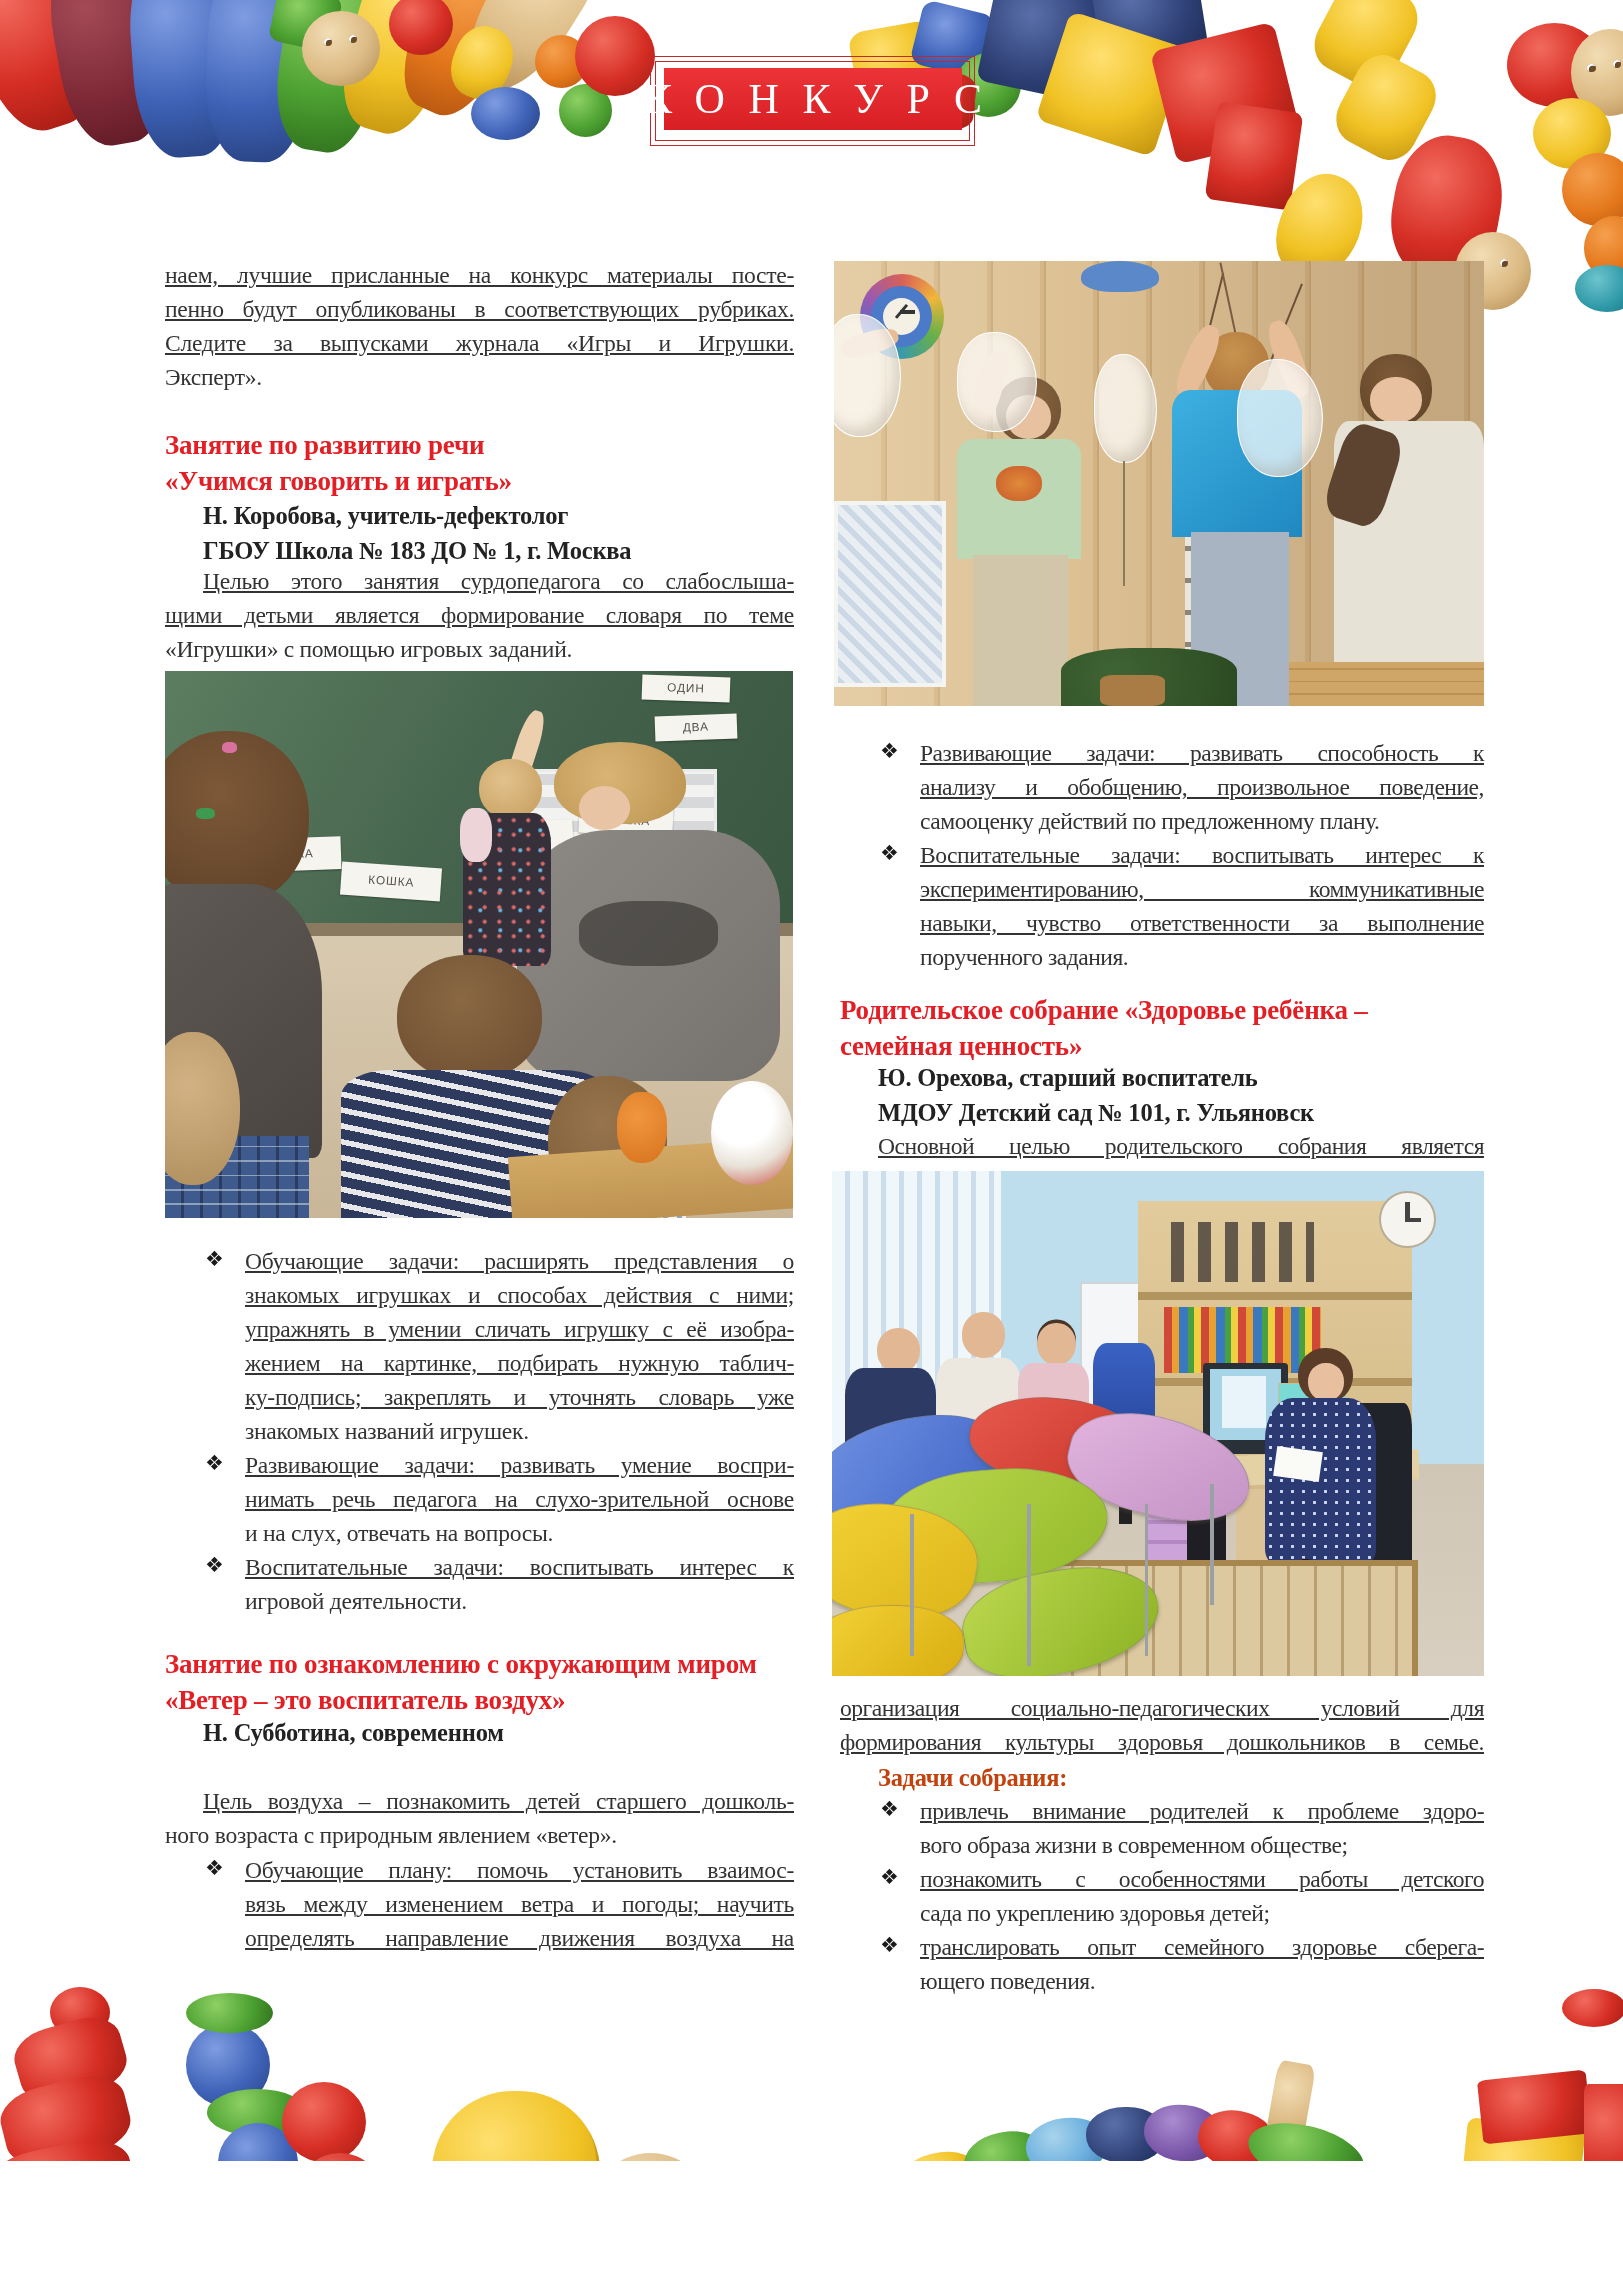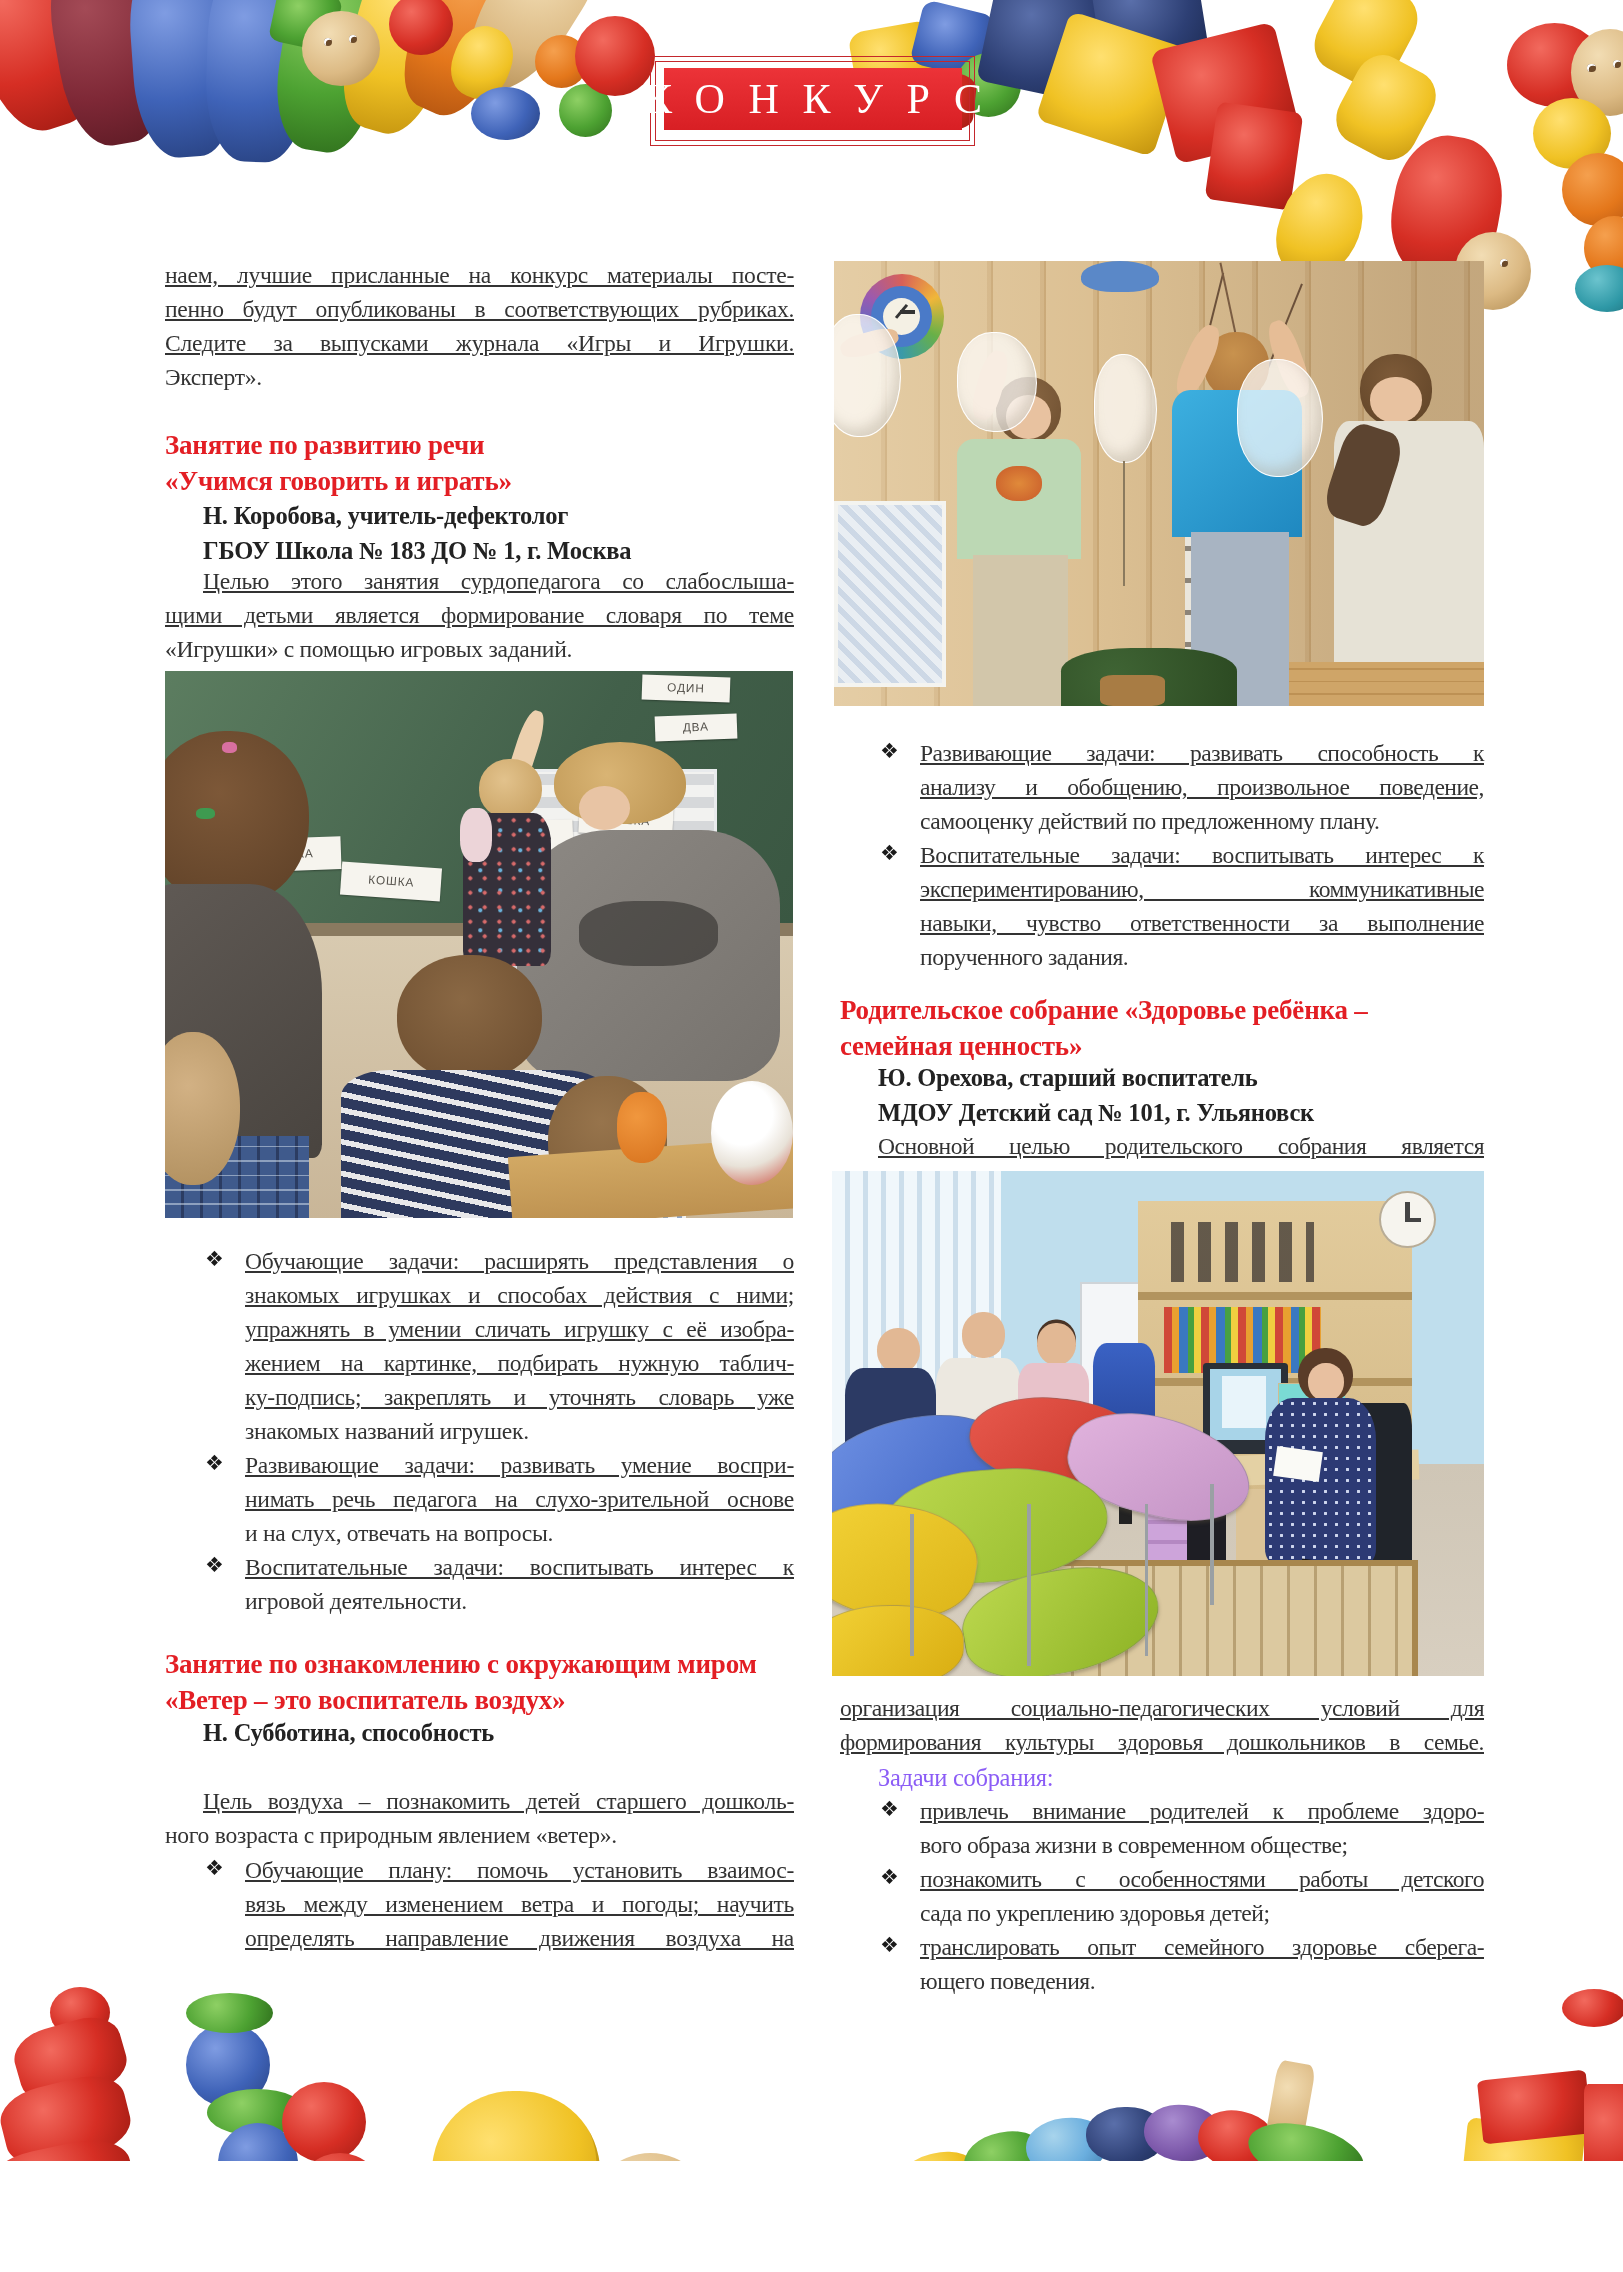--- a/index.html
+++ b/index.html
@@ -33,21 +33,21 @@
   .line{line-height:34px;height:34px;white-space:normal;}
   .jl{text-align:justify;text-align-last:justify;text-decoration:underline;}
   .ll{text-align:left;}
   .ind{padding-left:38px;}
   .rc .line{letter-spacing:-0.5px;}
   .hd{color:#e31e24;font-weight:bold;font-size:27px;line-height:36px;letter-spacing:-0.2px;}
   .auth{font-weight:bold;font-size:24.5px;line-height:35px;padding-left:38px;letter-spacing:-0.2px;color:#222;}
   .bullets{position:absolute;}
   .bi{position:relative;padding-left:80px;}
   .bi .mark{position:absolute;left:40px;top:2.7px;font-size:21px;color:#1a1a1a;font-family:"DejaVu Sans",sans-serif;}
-  .tasklabel{font-weight:normal;font-size:24.5px;line-height:35px;padding-left:38px;color:#8b5cf6;}
+  .tasklabel{font-weight:bold;font-size:24.5px;line-height:35px;padding-left:38px;color:#c2410c;}
   
   .photo{position:absolute;overflow:hidden;background:#d8cab0;}
   .ab{position:absolute;}
   
   .board{left:0;top:0;width:100%;height:46%;background:linear-gradient(120deg,#5c7d60,#42604a 60%,#3a5742);}
   .tray{left:0;top:46%;width:100%;height:2.5%;background:#8a7a60;}
   .wall1{left:0;top:48.5%;width:100%;height:51.5%;background:linear-gradient(#d8cab0,#c9b698);}
   .card{position:absolute;background:#f6f4ee;box-shadow:0 0.9px 1.8px rgba(0,0,0,.35);display:flex;align-items:center;justify-content:center;
         font-size:11.8px;color:#55524c;letter-spacing:0.9px;font-family:"Liberation Sans",sans-serif;}
   .dotc{width:6.4px;height:6.4px;border-radius:50%;background:#3a9a94;margin-right:3.6px;}
@@ -234,21 +234,21 @@
         <div class="line jl">Воспитательные задачи: воспитывать интерес к</div>
         <div class="line ll">игровой деятельности.</div>
       </div>
     </div>
 
     <div class="blk" style="left:0;top:1646px;width:629px;">
       <div class="hd">Занятие по ознакомлению с окружающим миром</div>
       <div class="hd">«Ветер – это воспитатель воздух»</div>
     </div>
     <div class="blk" style="left:0;top:1715px;width:629px;">
-      <div class="auth">Н. Субботина, способность</div>
+      <div class="auth">Н. Субботина, современном</div>
     </div>
     <div class="blk" style="left:0;top:1784px;width:629px;">
       <div class="line jl ind">Цель воздуха – познакомить детей старшего дошколь-</div>
       <div class="line ll">ного возраста с природным явлением «ветер».</div>
     </div>
     <div class="bullets" style="left:0;top:1853px;width:629px;">
       <div class="bi">
         <span class="mark">❖</span>
         <div class="line jl">Обучающие плану: помочь установить взаимос-</div>
         <div class="line jl">вязь между изменением ветра и погоды; научить</div>

